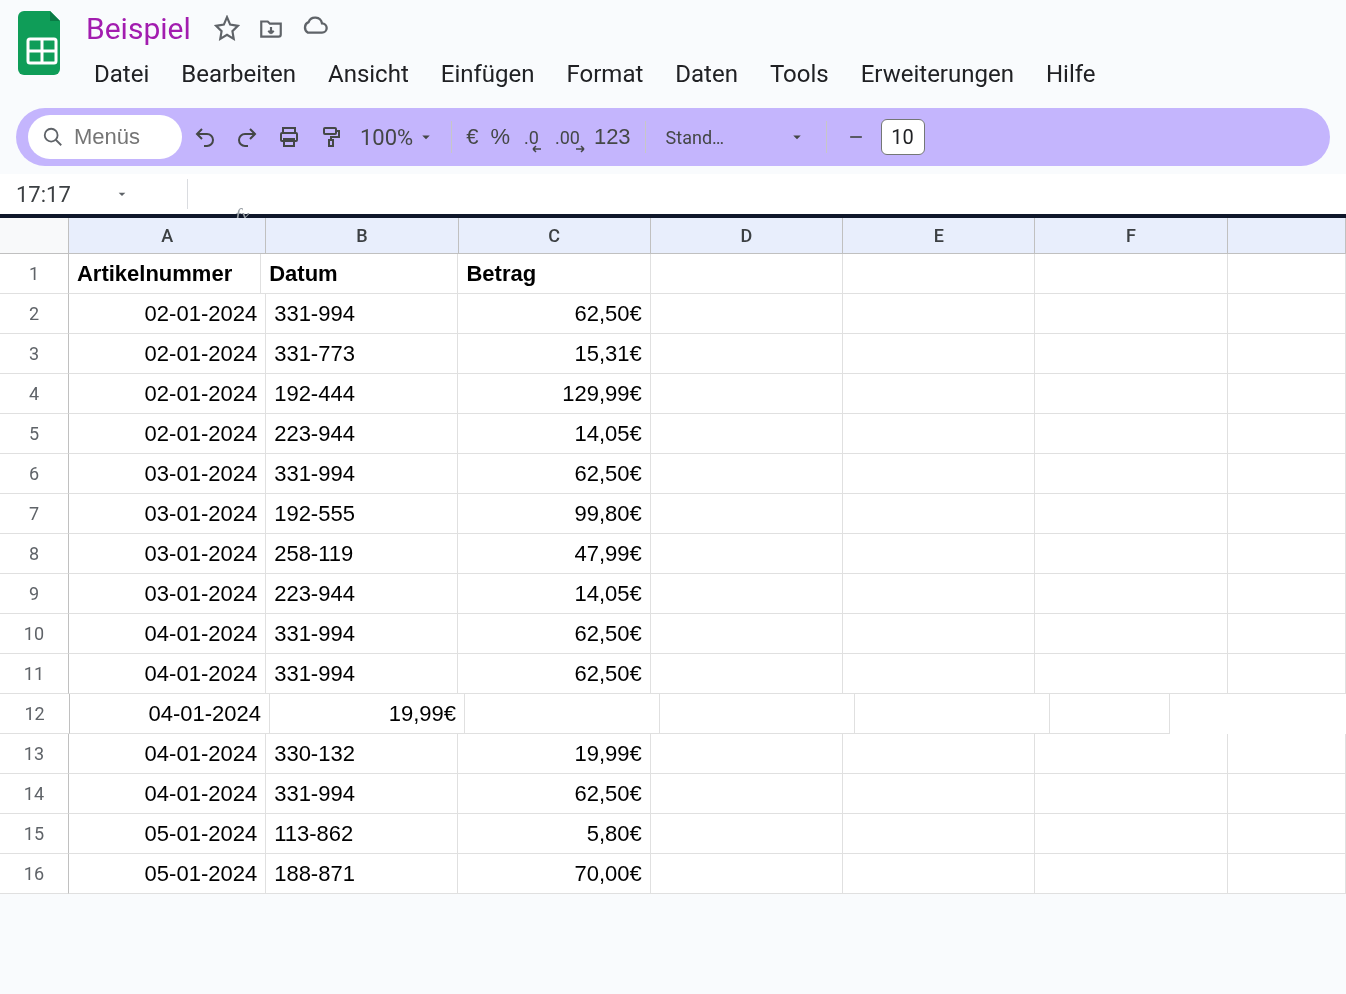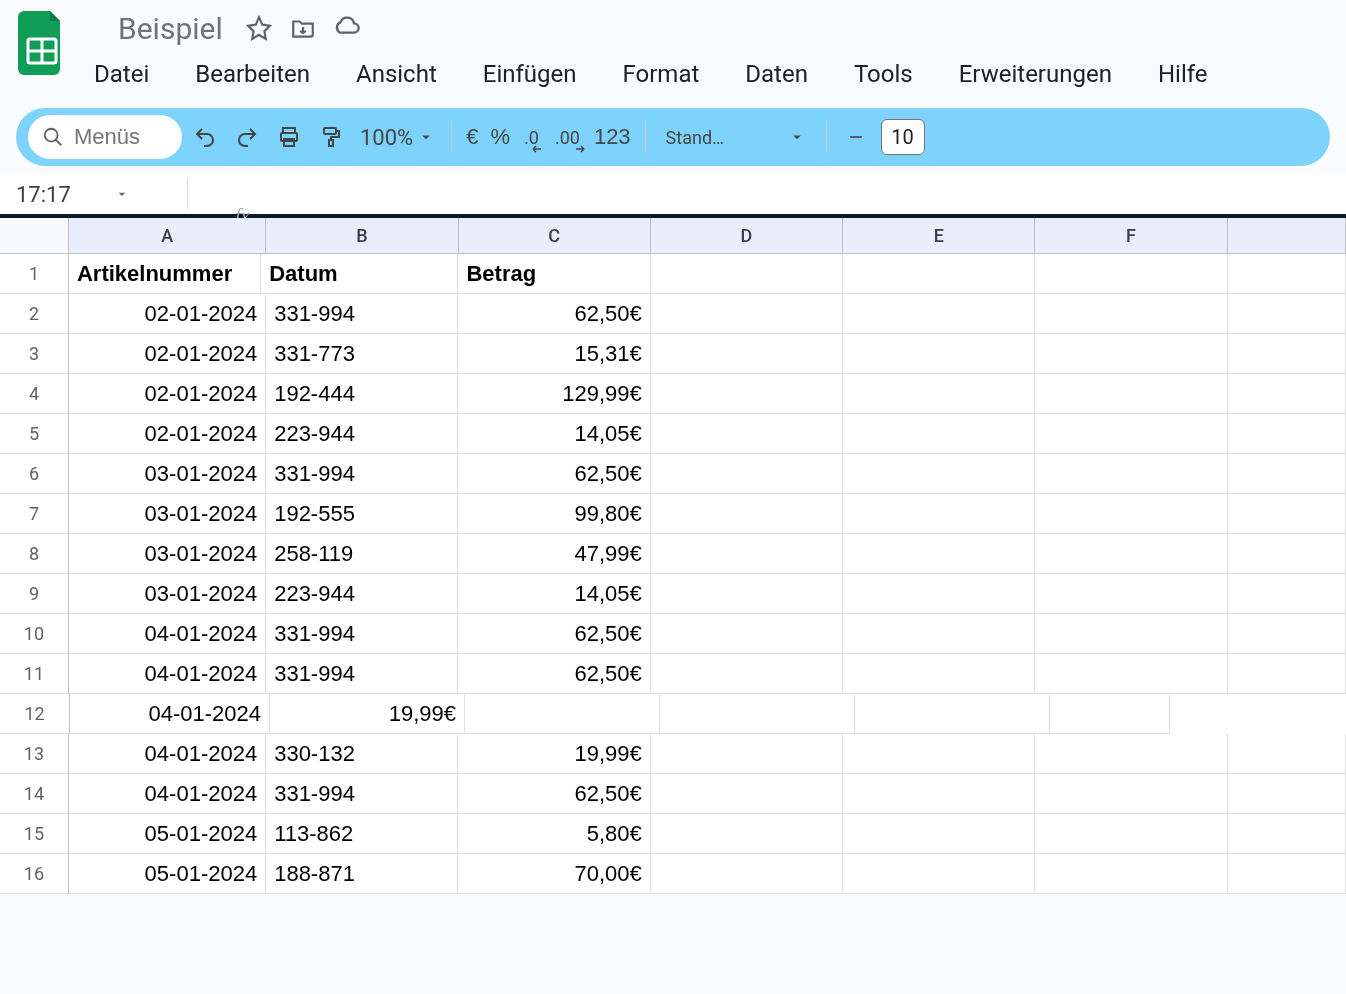--- a/index.html
+++ b/index.html
@@ -27,47 +27,46 @@
   .logo svg { width: 48px; height: 64px; }
   .title-area { flex: 1; }
   .title-row {
     display: flex;
     align-items: center;
     gap: 16px;
     height: 40px;
   }
   .doc-title {
     font-size: 30px;
-    color: #737373;
+    color: #a21caf;
     padding: 2px 6px;
     border-radius: 4px;
-    margin-left: 32px;
   }
   .title-icon {
     width: 28px; height: 28px;
     display: flex; align-items: center; justify-content: center;
     color: #5f6368;
     cursor: pointer;
   }
   .menu-row {
     display: flex;
-    gap: 18px;
+    gap: 4px;
     margin-top: 6px;
   }
   .menu-item {
     font-size: 24px;
     color: #202124;
     padding: 6px 14px;
     border-radius: 4px;
     cursor: pointer;
   }
 
   .toolbar {
     margin: 14px 16px 0 16px;
-    background: #7dd3fc;
+    background: #c4b5fd;
     border-radius: 40px;
     height: 58px;
     display: flex;
     align-items: center;
     padding: 0 12px;
     gap: 4px;
   }
   .search-pill {
     background: #fff;
     border-radius: 30px;

